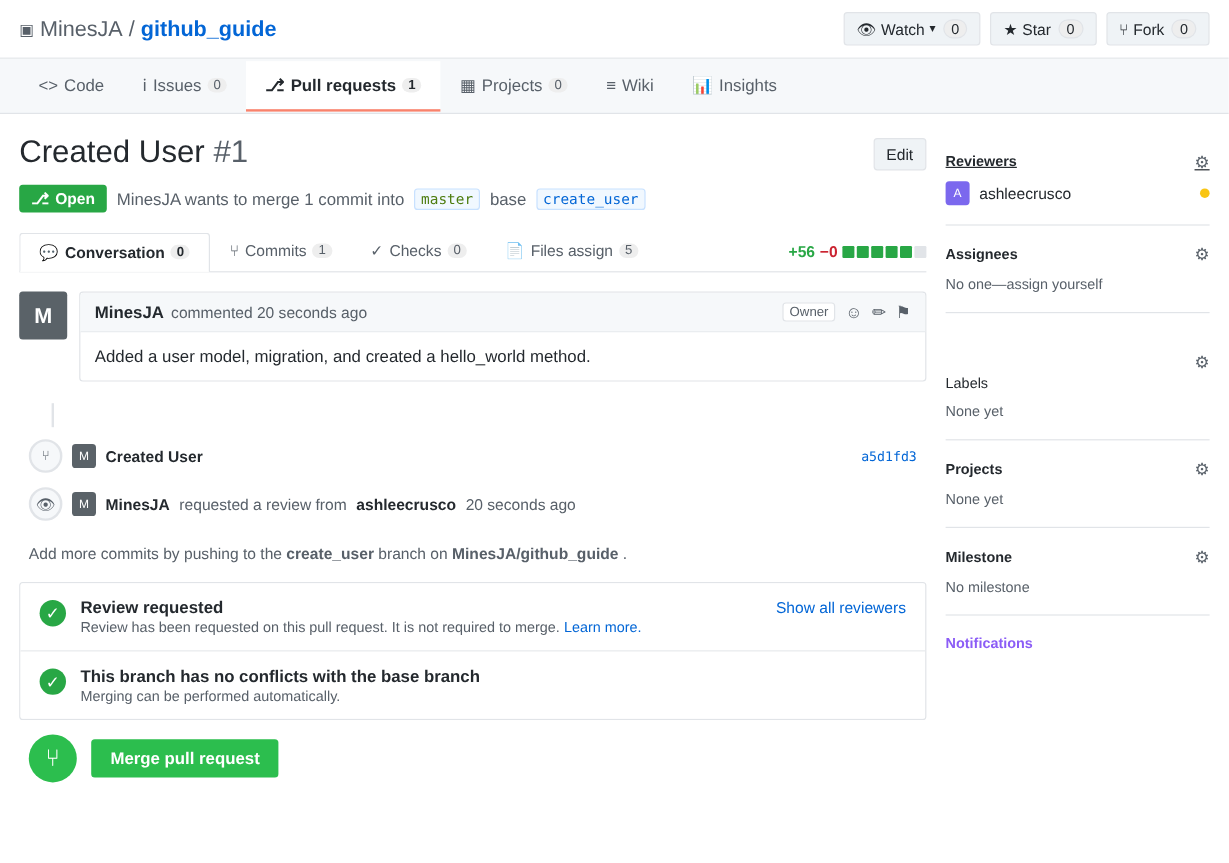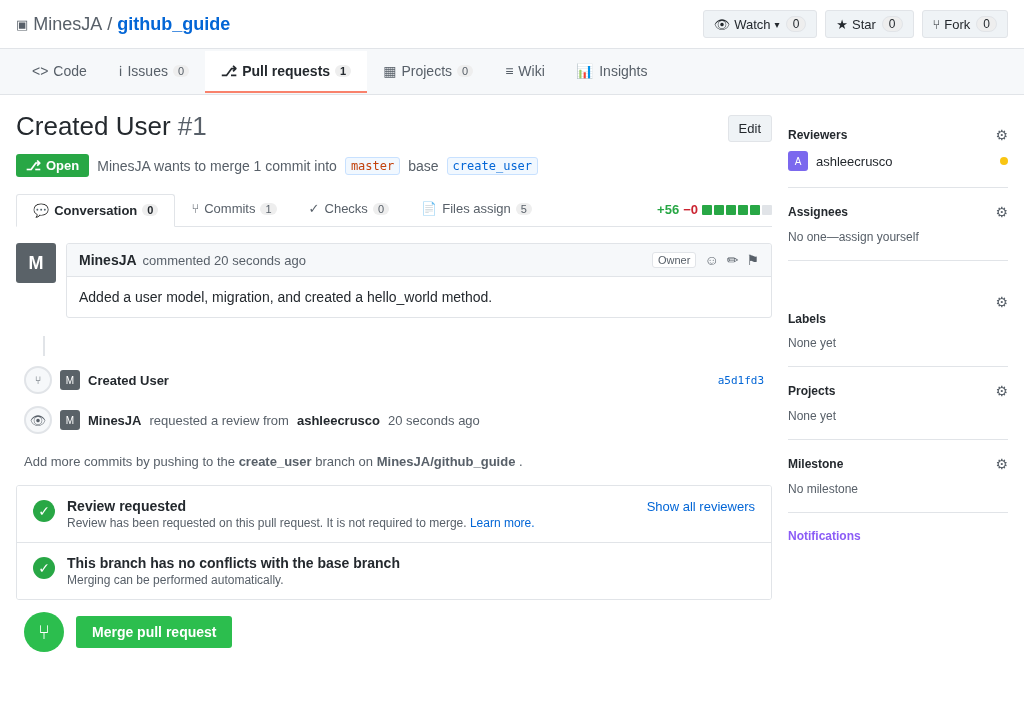--- a/index.html
+++ b/index.html
@@ -80,21 +80,21 @@
       </h1>
       <button style="padding:5px 10px;border:1px solid #e1e4e8;border-radius:3px;background:#eff3f6;cursor:pointer;font-size:13px;color:#24292e;margin-top:4px;">Edit</button>
     </div>
 
     <div style="display:flex;align-items:center;gap:8px;margin-bottom:16px;font-size:14px;color:#586069;flex-wrap:wrap;">
       <span style="display:inline-flex;align-items:center;gap:5px;background:#28a745;color:#fff;border-radius:3px;padding:4px 10px;font-size:13px;font-weight:600;">
         <span>⎇</span>
         <span>Open</span>
       </span>
       <span>MinesJA wants to merge 1 commit into</span>
-      <span style="background:#f1f8ff;color:#c2410c;border:1px solid #c8e1ff;border-radius:3px;padding:1px 5px;font-family:monospace;font-size:12px;">master</span>
+      <span style="background:#f1f8ff;color:#4d7c0f;border:1px solid #c8e1ff;border-radius:3px;padding:1px 5px;font-family:monospace;font-size:12px;">master</span>
       <span>base</span>
       <span style="background:#f1f8ff;color:#0366d6;border:1px solid #c8e1ff;border-radius:3px;padding:1px 5px;font-family:monospace;font-size:12px;">create_user</span>
     </div>
 
     <div style="display:flex;align-items:center;border-bottom:1px solid #e1e4e8;margin-bottom:16px;">
       <div style="display:flex;align-items:center;gap:5px;padding:8px 16px;font-size:13px;color:#24292e;font-weight:600;cursor:pointer;border:1px solid #e1e4e8;border-bottom:1px solid #fff;border-radius:3px 3px 0 0;background:#fff;margin-bottom:-1px;">
         <span>💬</span>
         <span>Conversation</span>
         <span style="background:#eee;border-radius:10px;padding:0 5px;font-size:11px;">0</span>
       </div>
@@ -206,42 +206,42 @@
       <div style="flex:1;">
         <button style="background:#2cbe4e;color:#fff;border:none;border-radius:3px;padding:8px 16px;font-size:14px;font-weight:600;cursor:pointer;">Merge pull request</button>
       </div>
     </div>
 
   </div>
 
   <div style="width:220px;flex-shrink:0;">
 
     <div style="border-bottom:1px solid #e1e4e8;padding:16px 0;">
-      <div style="display:flex;align-items:center;justify-content:space-between;margin-bottom:8px;">
+      <div style="display:flex;align-items:flex-start;justify-content:space-between;margin-bottom:8px;text-decoration:underline;">
         <span style="font-size:12px;font-weight:600;color:#24292e;">Reviewers</span>
         <span style="cursor:pointer;color:#586069;font-size:14px;">⚙</span>
       </div>
       <div style="display:flex;align-items:center;gap:8px;font-size:13px;">
         <div style="width:20px;height:20px;border-radius:3px;background:#7b68ee;flex-shrink:0;display:flex;align-items:center;justify-content:center;color:#fff;font-size:10px;">A</div>
         <span style="color:#24292e;cursor:pointer;">ashleecrusco</span>
         <span style="width:8px;height:8px;border-radius:50%;background:#f9c513;margin-left:auto;"></span>
       </div>
     </div>
 
     <div style="border-bottom:1px solid #e1e4e8;padding:16px 0;">
       <div style="display:flex;align-items:center;justify-content:space-between;margin-bottom:8px;">
         <span style="font-size:12px;font-weight:600;color:#24292e;">Assignees</span>
         <span style="cursor:pointer;color:#586069;font-size:14px;">⚙</span>
       </div>
       <span style="font-size:12px;color:#586069;">No one—assign yourself</span>
     </div>
 
     <div style="border-bottom:1px solid #e1e4e8;padding:16px 0;">
       <div style="display:flex;align-items:center;justify-content:space-between;margin-bottom:8px;">
-        <span style="font-size:12px;font-weight:700;color:#24292e;margin-top:35px;">Labels</span>
+        <span style="font-size:12px;font-weight:400;color:#24292e;margin-top:35px;">Labels</span>
         <span style="cursor:pointer;color:#586069;font-size:14px;">⚙</span>
       </div>
       <span style="font-size:12px;color:#586069;">None yet</span>
     </div>
 
     <div style="border-bottom:1px solid #e1e4e8;padding:16px 0;">
       <div style="display:flex;align-items:center;justify-content:space-between;margin-bottom:8px;">
         <span style="font-size:12px;font-weight:600;color:#24292e;">Projects</span>
         <span style="cursor:pointer;color:#586069;font-size:14px;">⚙</span>
       </div>

